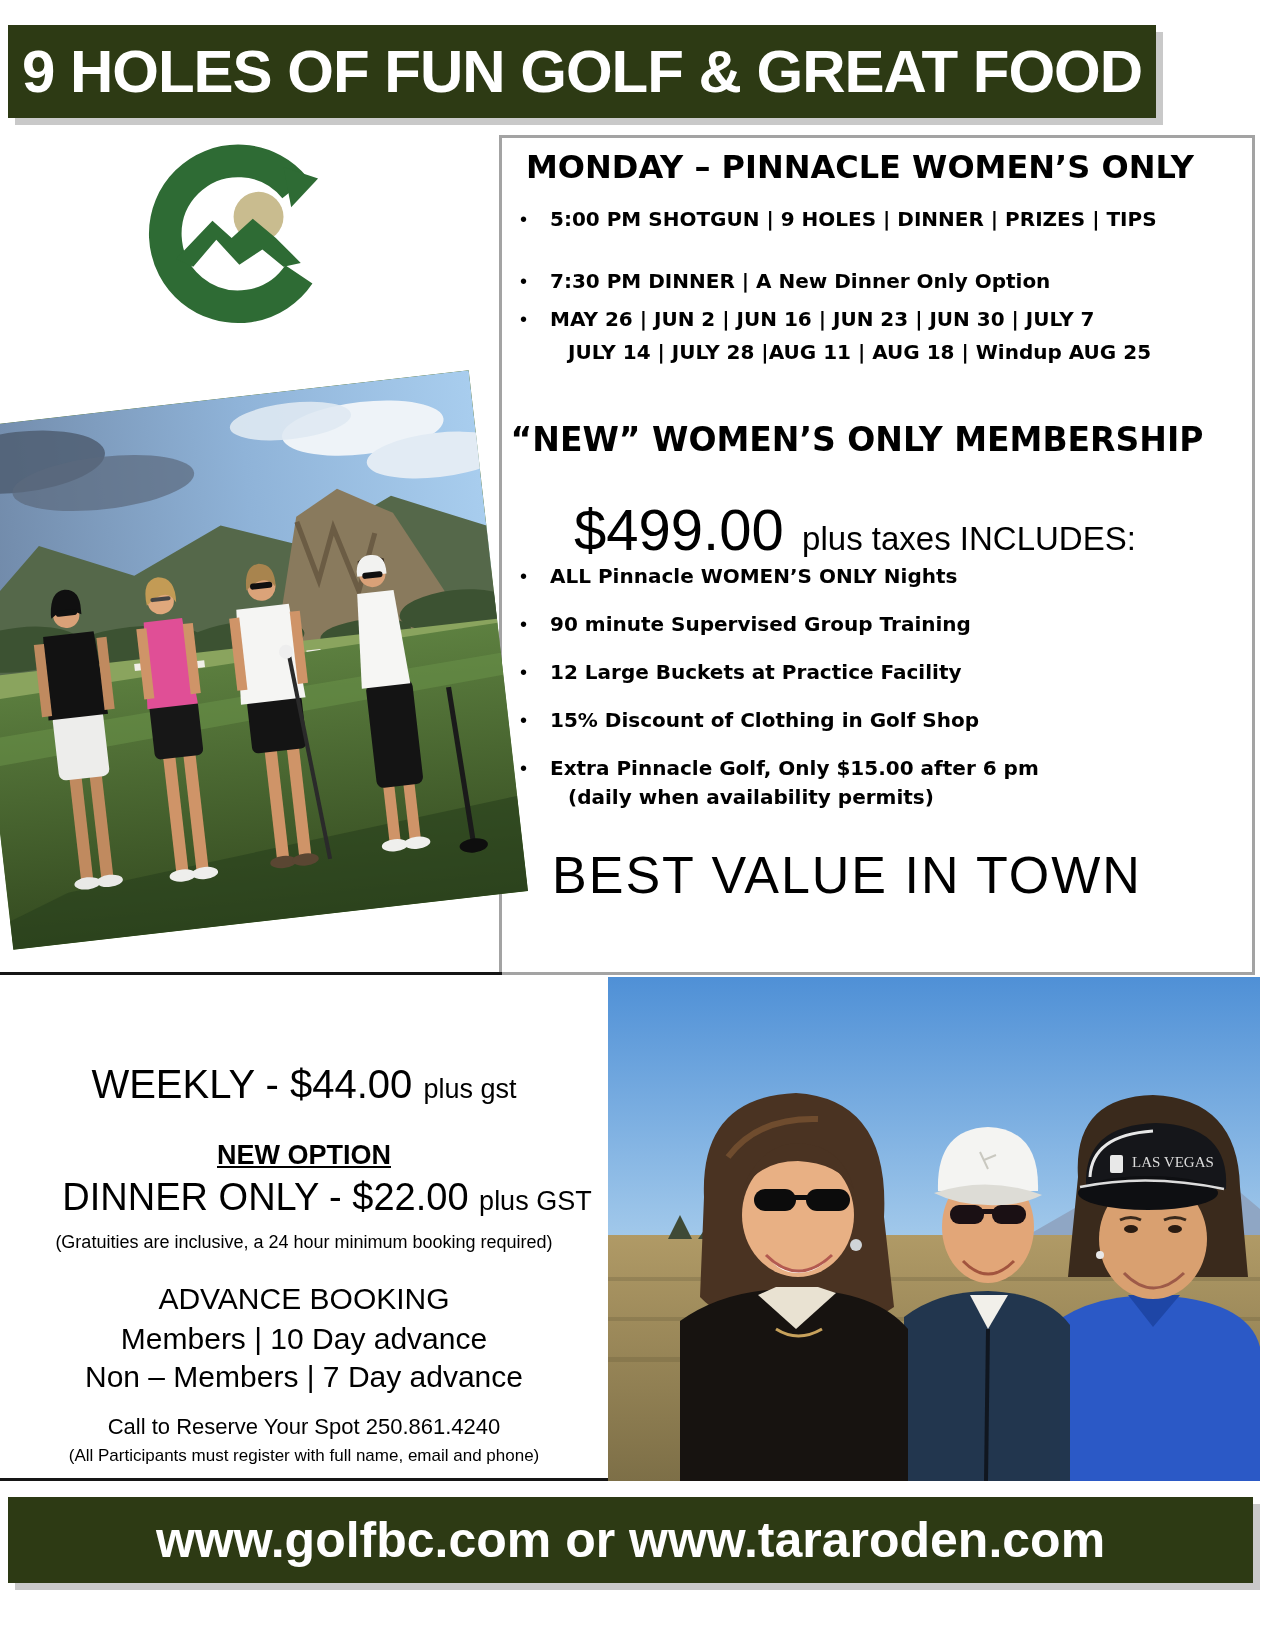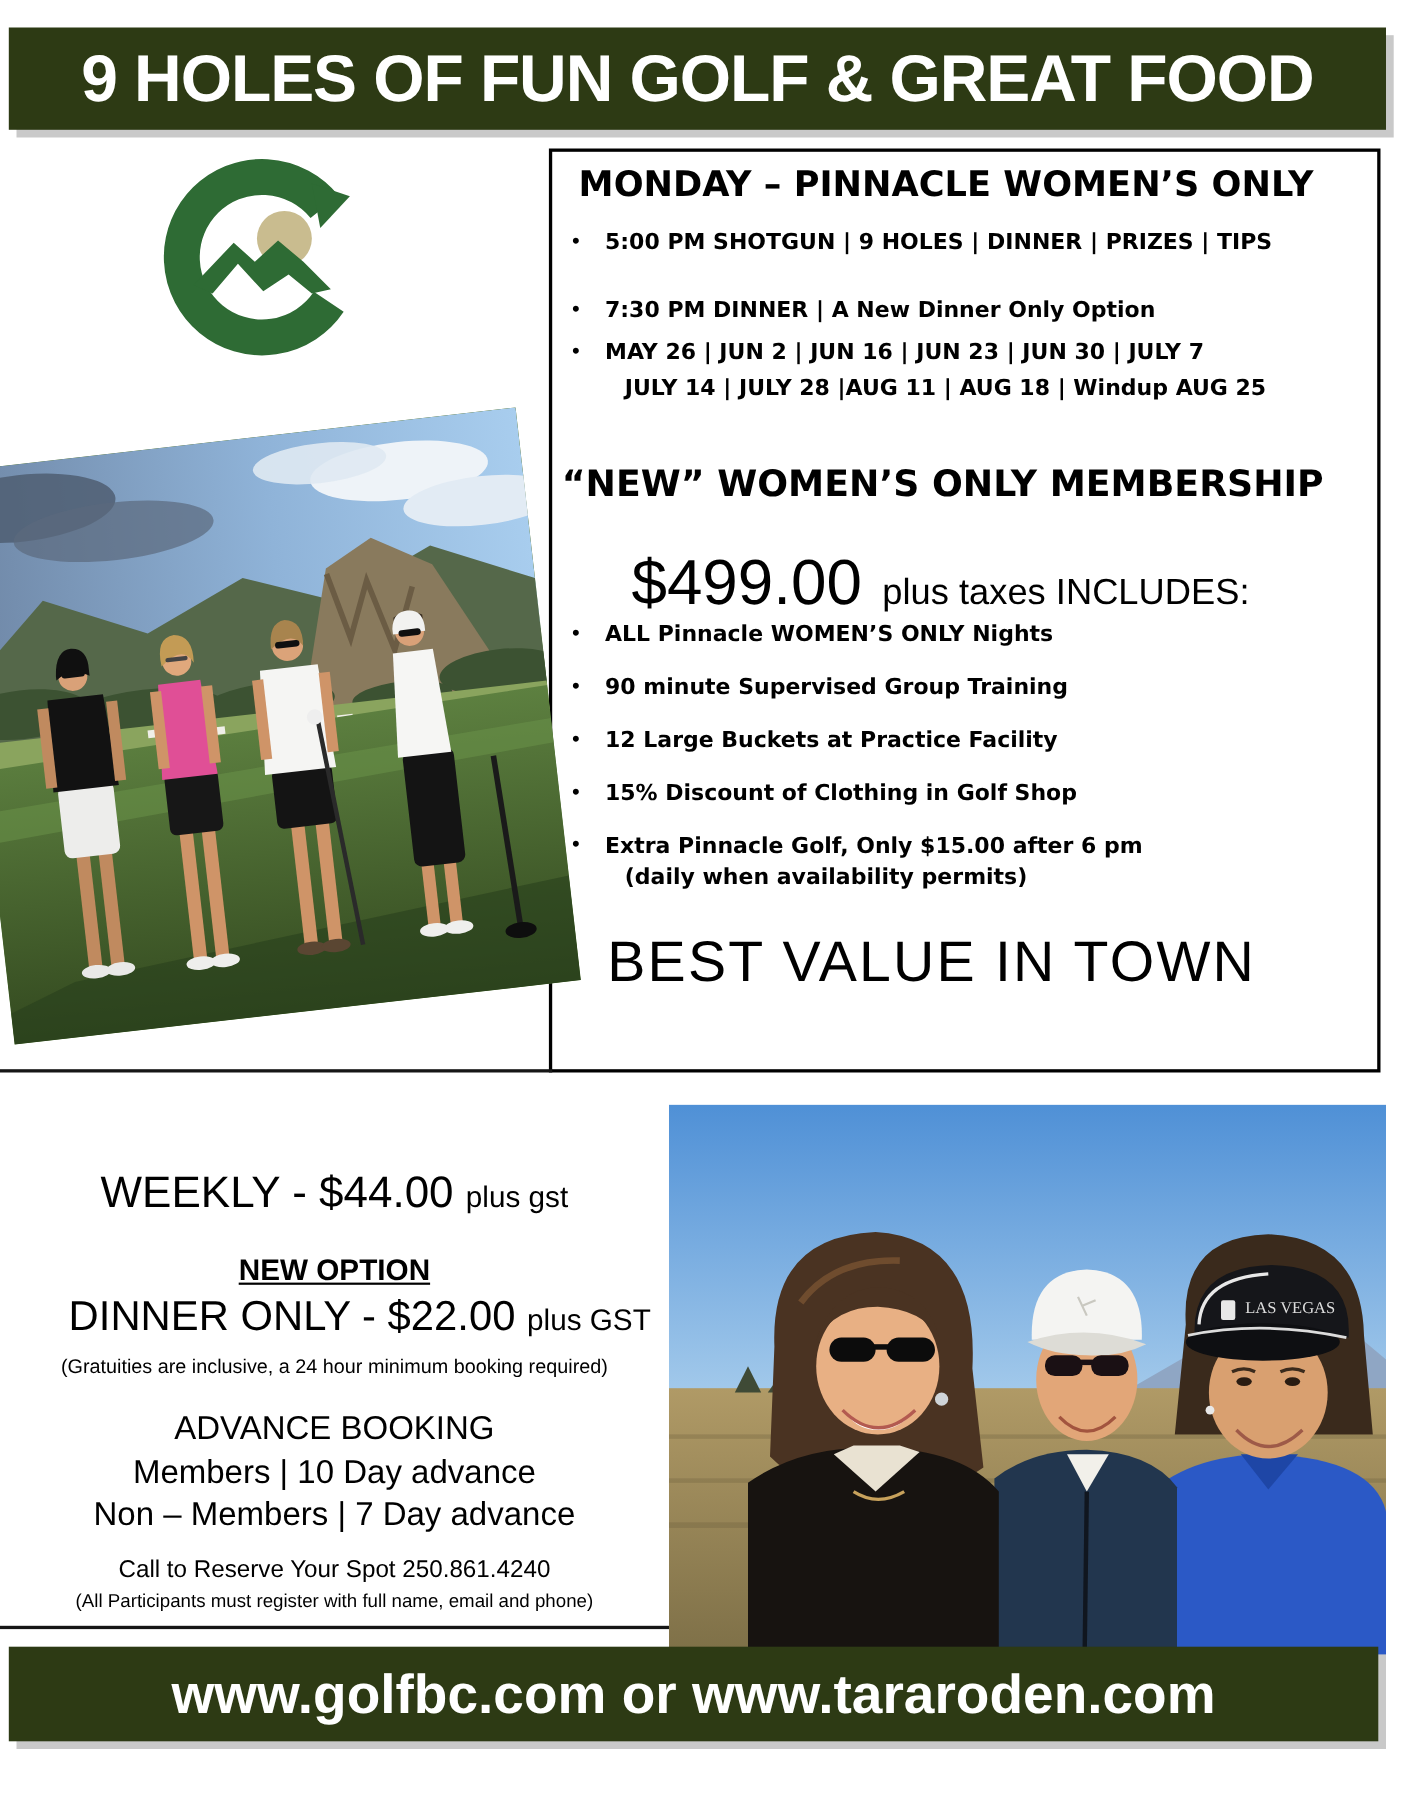--- a/index.html
+++ b/index.html
@@ -3,34 +3,34 @@
 <meta charset="utf-8">
 <style>
   html,body{margin:0;padding:0;background:#ffffff;}
   .page{position:relative;width:1275px;height:1650px;background:#ffffff;overflow:hidden;
         font-family:"Liberation Sans",sans-serif;color:#000;}
 
   
   .banner{position:absolute;background:#2d3a14;color:#ffffff;display:flex;align-items:center;
           justify-content:center;font-weight:bold;box-shadow:7px 7px 0 #c9c9c9;
           font-family:"Liberation Sans",sans-serif;white-space:nowrap;}
-  .banner.top{left:8px;top:25px;width:1252px;height:93px;font-size:60px;letter-spacing:-1px;}
+  .banner.top{left:8px;top:25px;width:1148px;height:93px;font-size:60px;letter-spacing:-1px;}
   .banner.bottom{left:8px;top:1497px;width:1245px;height:86px;font-size:50px;}
 
   
   .logo{position:absolute;left:128px;top:140px;width:215px;height:192px;}
 
   
   .left-photo{position:absolute;left:-18px;top:398px;width:518px;height:524px;
               transform:rotate(-6.5deg);overflow:hidden;background:#4e7134;z-index:5;}
   .left-photo svg{display:block;width:100%;height:100%;}
 
   
   .right-box{position:absolute;left:499px;top:135px;width:756px;height:840px;
-             border:3px solid #000000;box-sizing:border-box;background:#fff;}
+             border:3px solid #a3a3a3;box-sizing:border-box;background:#fff;}
   .right-box > div{position:absolute;}
   .panel-title{top:10px;left:0;width:716px;text-align:center;
                font-family:"DejaVu Sans",sans-serif;font-weight:bold;font-size:32px;}
   .bullet{left:18px;display:flex;align-items:flex-start;}
   .bullet .dot{width:30px;font-size:20px;line-height:26px;flex:none;}
   .bullet .btxt{font-family:"DejaVu Sans",sans-serif;font-weight:bold;font-size:20px;line-height:26px;}
   .b1{top:68px;} .b2{top:130px;} .b3{top:168px;}
   .dates2{left:66px;top:202px;font-family:"DejaVu Sans",sans-serif;font-weight:bold;font-size:20px;}
   .mem-title{top:282px;left:0;width:710px;text-align:center;
              font-family:"DejaVu Sans",sans-serif;font-weight:bold;font-size:33px;}
@@ -53,21 +53,21 @@
   .bl-newopt{top:1140px;font-size:27px;font-weight:bold;text-decoration:underline;}
   .bl-dinner{top:1176px;font-size:38px;margin-left:23px;}
   .bl-grat{top:1232px;font-size:18px;}
   .bl-adv{top:1282px;font-size:30px;}
   .bl-mem{top:1322px;font-size:30px;}
   .bl-non{top:1360px;font-size:30px;}
   .bl-call{top:1414px;font-size:22px;}
   .bl-reg{top:1446px;font-size:17px;}
 
   
-  .selfie{position:absolute;left:608px;top:977px;width:652px;height:504px;overflow:hidden;margin-top:27px;}
+  .selfie{position:absolute;left:608px;top:977px;width:652px;height:504px;overflow:hidden;}
   .selfie svg{display:block;width:100%;height:100%;}
 </style>
 </head>
 <body>
 
 <div class="page">
 
   <div class="banner top">
     <span>9 HOLES OF FUN GOLF &amp; GREAT FOOD</span>
   </div>

